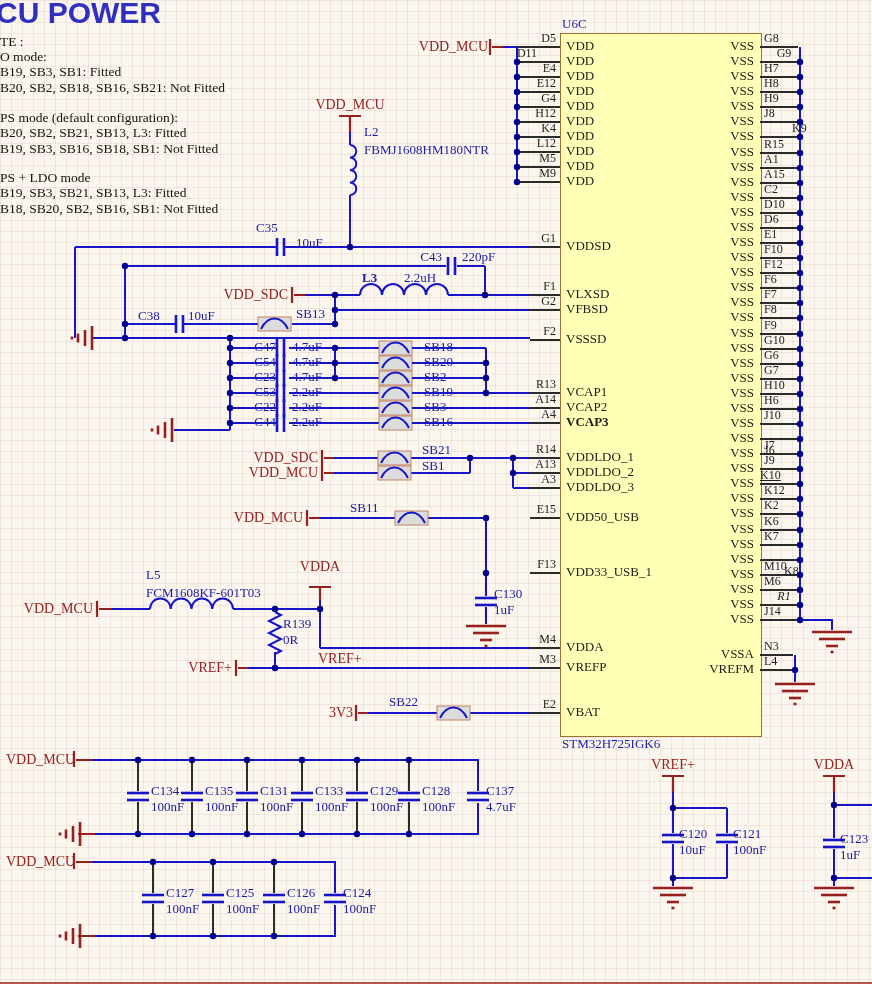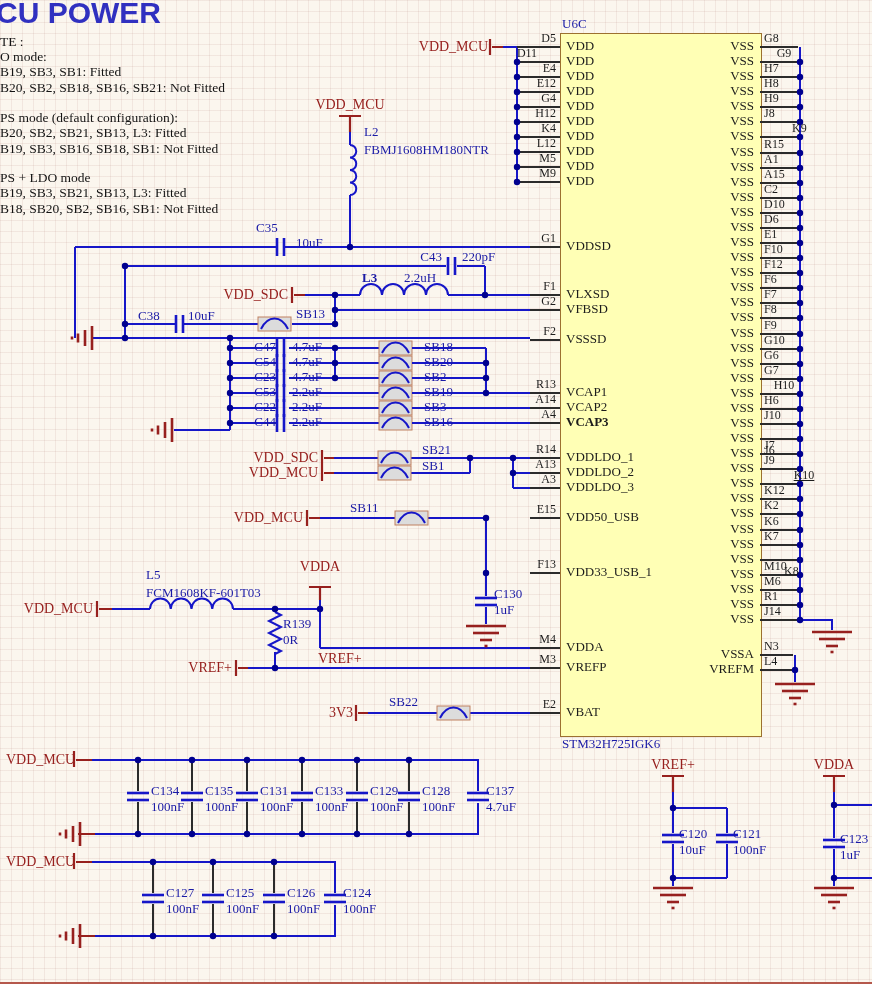--- a/index.html
+++ b/index.html
@@ -511,49 +511,49 @@
     <div class="t des" style="left: 764px; top: 303px; width: 40px; text-align: left;">F8</div>
     <div class="t pname" style="left: 698px; top: 310px; width: 56px; text-align: right;">VSS</div>
     <div class="t des" style="left: 764px; top: 319px; width: 40px; text-align: left;">F9</div>
     <div class="t pname" style="left: 698px; top: 326px; width: 56px; text-align: right;">VSS</div>
     <div class="t des" style="left: 764px; top: 334px; width: 40px; text-align: left;">G10</div>
     <div class="t pname" style="left: 698px; top: 341px; width: 56px; text-align: right;">VSS</div>
     <div class="t des" style="left: 764px; top: 349px; width: 40px; text-align: left;">G6</div>
     <div class="t pname" style="left: 698px; top: 356px; width: 56px; text-align: right;">VSS</div>
     <div class="t des" style="left: 764px; top: 364px; width: 40px; text-align: left;">G7</div>
     <div class="t pname" style="left: 698px; top: 371px; width: 56px; text-align: right;">VSS</div>
-    <div class="t des" style="left: 764px; top: 379px; width: 40px; text-align: center;">H10</div>
+    <div class="t des" style="left: 764px; top: 379px; width: 40px; text-align: left;">H10</div>
     <div class="t pname" style="left: 698px; top: 386px; width: 56px; text-align: right;">VSS</div>
     <div class="t des" style="left: 764px; top: 394px; width: 40px; text-align: left;">H6</div>
     <div class="t pname" style="left: 698px; top: 401px; width: 56px; text-align: right;">VSS</div>
     <div class="t des" style="left: 764px; top: 409px; width: 40px; text-align: left;">J10</div>
     <div class="t pname" style="left: 698px; top: 416px; width: 56px; text-align: right;">VSS</div>
     <div class="t des" style="left: 764px; top: 444px; width: 40px; text-align: left;">J6</div>
     <div class="t pname" style="left: 698px; top: 431px; width: 56px; text-align: right;">VSS</div>
     <div class="t des" style="left: 764px; top: 439px; width: 40px; text-align: left;">J7</div>
     <div class="t pname" style="left: 698px; top: 446px; width: 56px; text-align: right;">VSS</div>
     <div class="t des" style="left: 764px; top: 454px; width: 40px; text-align: left;">J9</div>
     <div class="t pname" style="left: 698px; top: 461px; width: 56px; text-align: right;">VSS</div>
-    <div class="t des" style="left: 784px; top: 469px; width: 40px; text-align: center; text-decoration: underline;">K10</div>
+    <div class="t des" style="left: 760px; top: 469px; width: 40px; text-align: left; text-decoration: underline;">K10</div>
     <div class="t pname" style="left: 698px; top: 476px; width: 56px; text-align: right;">VSS</div>
     <div class="t des" style="left: 764px; top: 484px; width: 40px; text-align: left;">K12</div>
     <div class="t pname" style="left: 698px; top: 491px; width: 56px; text-align: right;">VSS</div>
     <div class="t des" style="left: 764px; top: 499px; width: 40px; text-align: left;">K2</div>
     <div class="t pname" style="left: 698px; top: 506px; width: 56px; text-align: right;">VSS</div>
     <div class="t des" style="left: 764px; top: 515px; width: 40px; text-align: left;">K6</div>
     <div class="t pname" style="left: 698px; top: 522px; width: 56px; text-align: right;">VSS</div>
     <div class="t des" style="left: 764px; top: 530px; width: 40px; text-align: left;">K7</div>
     <div class="t pname" style="left: 698px; top: 537px; width: 56px; text-align: right;">VSS</div>
     <div class="t des" style="left: 784px; top: 545px; width: 40px; text-align: left; margin-top: 20px;">K8</div>
     <div class="t pname" style="left: 698px; top: 552px; width: 56px; text-align: right;">VSS</div>
     <div class="t des" style="left: 764px; top: 560px; width: 40px; text-align: left;">M10</div>
     <div class="t pname" style="left: 698px; top: 567px; width: 56px; text-align: right;">VSS</div>
     <div class="t des" style="left: 764px; top: 575px; width: 40px; text-align: left;">M6</div>
     <div class="t pname" style="left: 698px; top: 582px; width: 56px; text-align: right;">VSS</div>
-    <div class="t des" style="left: 764px; top: 590px; width: 40px; text-align: left;">R1</div>
+    <div class="t des" style="left: 764px; top: 590px; width: 40px; text-align: center; font-style: italic;">R1</div>
     <div class="t pname" style="left: 698px; top: 597px; width: 56px; text-align: right;">VSS</div>
     <div class="t des" style="left: 764px; top: 605px; width: 40px; text-align: left;">J14</div>
     <div class="t pname" style="left: 698px; top: 612px; width: 56px; text-align: right;">VSS</div>
     <div class="t des" style="left: 498px; top: 232px; width: 58px; text-align: right;">G1</div>
     <div class="t pname" style="left: 566px; top: 239px;">VDDSD</div>
     <div class="t des" style="left: 498px; top: 280px; width: 58px; text-align: right;">F1</div>
     <div class="t pname" style="left: 566px; top: 287px;">VLXSD</div>
     <div class="t des" style="left: 498px; top: 295px; width: 58px; text-align: right;">G2</div>
     <div class="t pname" style="left: 566px; top: 302px;">VFBSD</div>
     <div class="t des" style="left: 498px; top: 325px; width: 58px; text-align: right;">F2</div>

